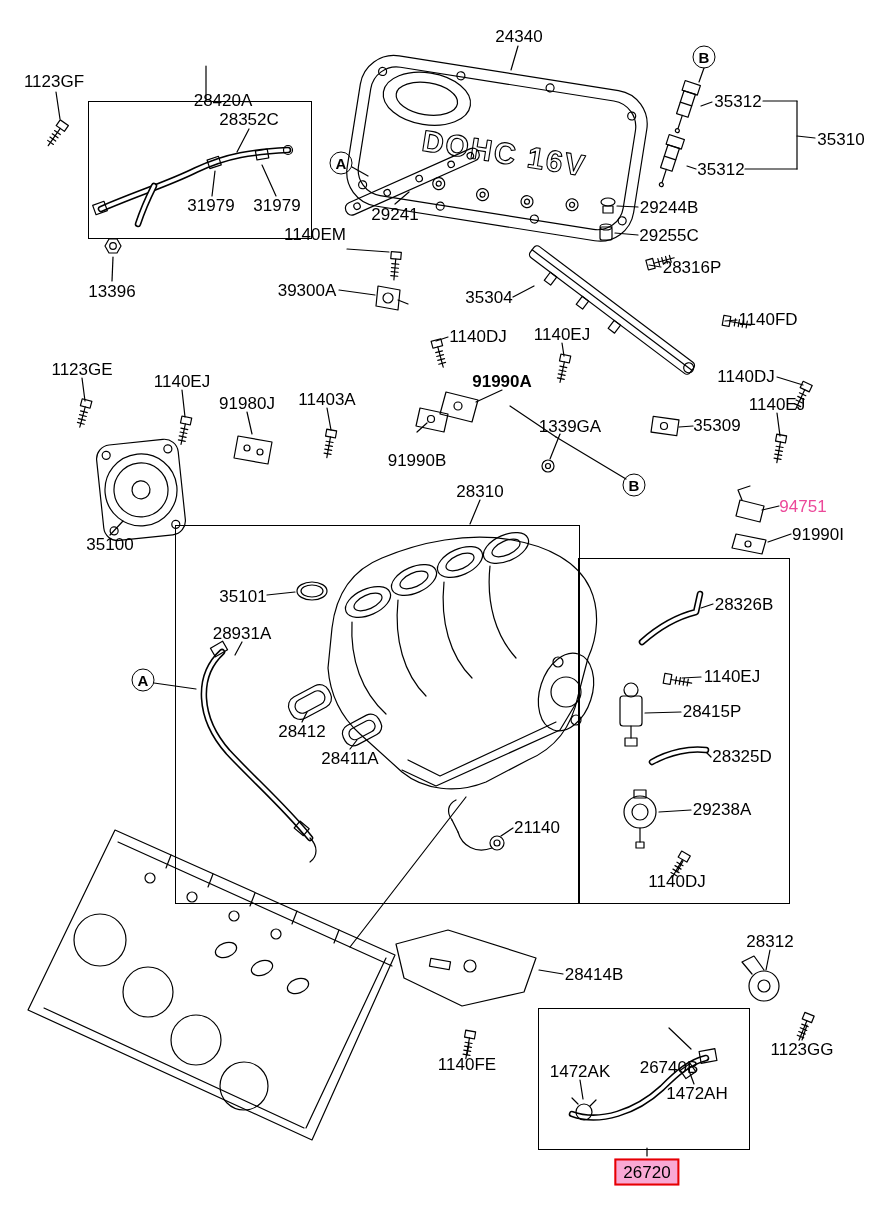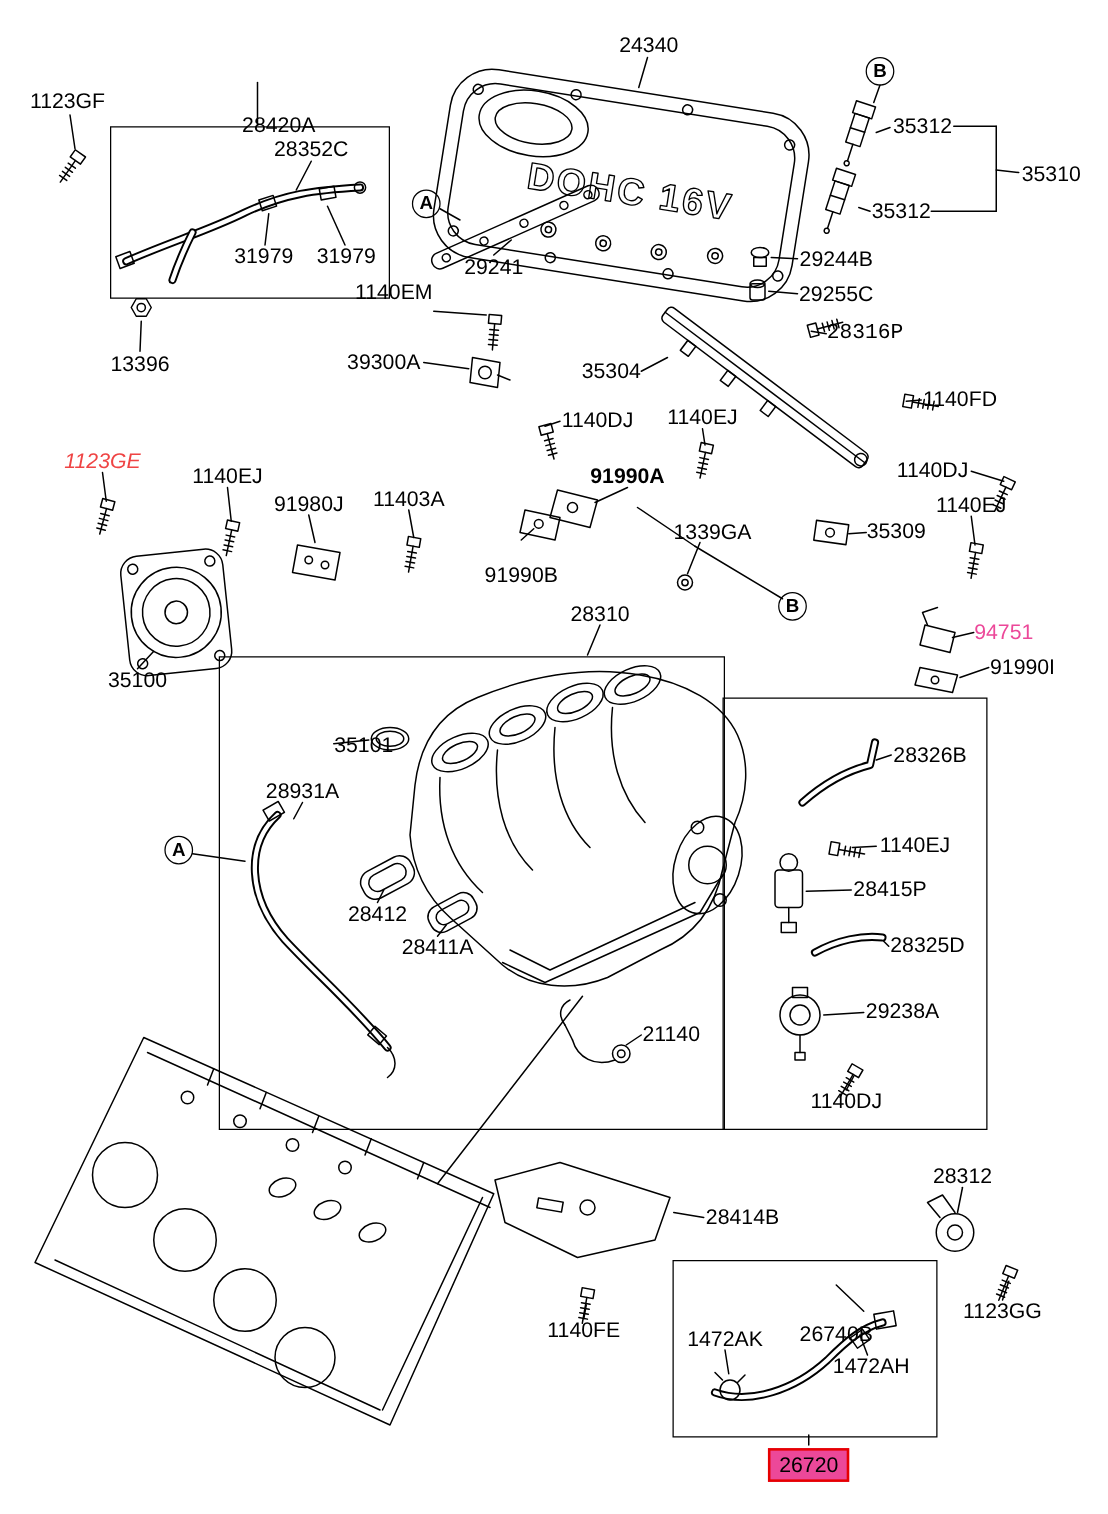--- a/index.html
+++ b/index.html
@@ -12,21 +12,21 @@
   #art .leader { stroke-width:1; }
   #art .hose-outer { stroke-width:6.5; }
   #art .hose-inner { stroke:#fff; stroke-width:3.4; }
   #art text { stroke-width:1.1; font-weight:bold; font-family:"Liberation Sans",sans-serif; }
   .group-box { position:absolute; border:1.4px solid #000; }
   #labels-layer { position:absolute; left:0; top:0; width:100%; height:100%; }
   .part-label {
     position:absolute; transform:translate(-50%,-50%);
     font-size:17px; color:#000; white-space:nowrap; line-height:1;
   }
-  .part-label.highlighted { border:2px solid #e60000; padding:3px 7px; background:#ec4899; }
+  .part-label.highlighted { border:2px solid #e60000; padding:3px 7px; background:#f9a8d4; }
   .callout {
     position:absolute; transform:translate(-50%,-50%);
     width:23px; height:23px; border:1.7px solid #000; border-radius:50%;
     display:flex; align-items:center; justify-content:center;
     font-size:15px; font-weight:bold; color:#000; box-sizing:border-box;
   }
 </style>
 </head>
 <body>
 
@@ -362,40 +362,40 @@
       <div class="part-label" style="left: 112px; top: 291px; color: rgb(0, 0, 0);">13396</div>
       <div class="part-label" style="left: 519px; top: 36px; color: rgb(0, 0, 0);">24340</div>
       <div class="part-label" style="left: 395px; top: 214px; color: rgb(0, 0, 0);">29241</div>
       <div class="part-label" style="left: 315px; top: 234px; color: rgb(0, 0, 0);">1140EM</div>
       <div class="part-label" style="left: 307px; top: 290px; color: rgb(0, 0, 0);">39300A</div>
       <div class="part-label" style="left: 738px; top: 101px; color: rgb(0, 0, 0);">35312</div>
       <div class="part-label" style="left: 841px; top: 139px; color: rgb(0, 0, 0); text-align: center;">35310</div>
       <div class="part-label" style="left: 721px; top: 169px; color: rgb(0, 0, 0);">35312</div>
       <div class="part-label" style="left: 669px; top: 207px; color: rgb(0, 0, 0);">29244B</div>
       <div class="part-label" style="left: 669px; top: 235px; color: rgb(0, 0, 0);">29255C</div>
-      <div class="part-label" style="left: 692px; top: 267px; color: rgb(0, 0, 0); font-family: Liberation Mono, monospace;">28316P</div>
+      <div class="part-label" style="left: 692px; top: 267px; color: rgb(0, 0, 0);">28316P</div>
       <div class="part-label" style="left: 489px; top: 297px; color: rgb(0, 0, 0);">35304</div>
       <div class="part-label" style="left: 478px; top: 336px; color: rgb(0, 0, 0);">1140DJ</div>
       <div class="part-label" style="left: 562px; top: 334px; color: rgb(0, 0, 0);">1140EJ</div>
       <div class="part-label" style="left: 768px; top: 319px; color: rgb(0, 0, 0);">1140FD</div>
       <div class="part-label" style="left: 746px; top: 376px; color: rgb(0, 0, 0);">1140DJ</div>
       <div class="part-label" style="left: 502px; top: 381px; color: rgb(0, 0, 0); font-weight: bold;">91990A</div>
       <div class="part-label" style="left: 777px; top: 404px; color: rgb(0, 0, 0);">1140EJ</div>
-      <div class="part-label" style="left: 82px; top: 369px; color: #ef4444; font-style: italic;">1123GE</div>
+      <div class="part-label" style="left: 82px; top: 369px; color: #000000;">1123GE</div>
       <div class="part-label" style="left: 182px; top: 381px; color: rgb(0, 0, 0);">1140EJ</div>
       <div class="part-label" style="left: 247px; top: 403px; color: rgb(0, 0, 0);">91980J</div>
       <div class="part-label" style="left: 327px; top: 399px; color: rgb(0, 0, 0);">11403A</div>
       <div class="part-label" style="left: 417px; top: 441px; color: rgb(0, 0, 0); margin-top: 19px;">91990B</div>
       <div class="part-label" style="left: 570px; top: 426px; color: rgb(0, 0, 0);">1339GA</div>
       <div class="part-label" style="left: 717px; top: 425px; color: rgb(0, 0, 0);">35309</div>
       <div class="part-label" style="left: 803px; top: 506px; color: #ec4899;">94751</div>
       <div class="part-label" style="left: 818px; top: 534px; color: #000000;">91990I</div>
       <div class="part-label" style="left: 480px; top: 491px; color: rgb(0, 0, 0);">28310</div>
       <div class="part-label" style="left: 110px; top: 544px; color: rgb(0, 0, 0);">35100</div>
-      <div class="part-label" style="left: 243px; top: 596px; color: rgb(0, 0, 0); margin-left: 48px;">35101</div>
+      <div class="part-label" style="left: 243px; top: 596px; color: rgb(0, 0, 0);">35101</div>
       <div class="part-label" style="left: 744px; top: 604px; color: rgb(0, 0, 0);">28326B</div>
       <div class="part-label" style="left: 242px; top: 633px; color: rgb(0, 0, 0);">28931A</div>
       <div class="part-label" style="left: 732px; top: 676px; color: rgb(0, 0, 0);">1140EJ</div>
       <div class="part-label" style="left: 712px; top: 711px; color: rgb(0, 0, 0);">28415P</div>
       <div class="part-label" style="left: 302px; top: 731px; color: rgb(0, 0, 0);">28412</div>
       <div class="part-label" style="left: 742px; top: 756px; color: rgb(0, 0, 0);">28325D</div>
       <div class="part-label" style="left: 350px; top: 758px; color: rgb(0, 0, 0);">28411A</div>
       <div class="part-label" style="left: 722px; top: 809px; color: rgb(0, 0, 0);">29238A</div>
       <div class="part-label" style="left: 537px; top: 827px; color: rgb(0, 0, 0);">21140</div>
       <div class="part-label" style="left: 677px; top: 881px; color: rgb(0, 0, 0);">1140DJ</div>

